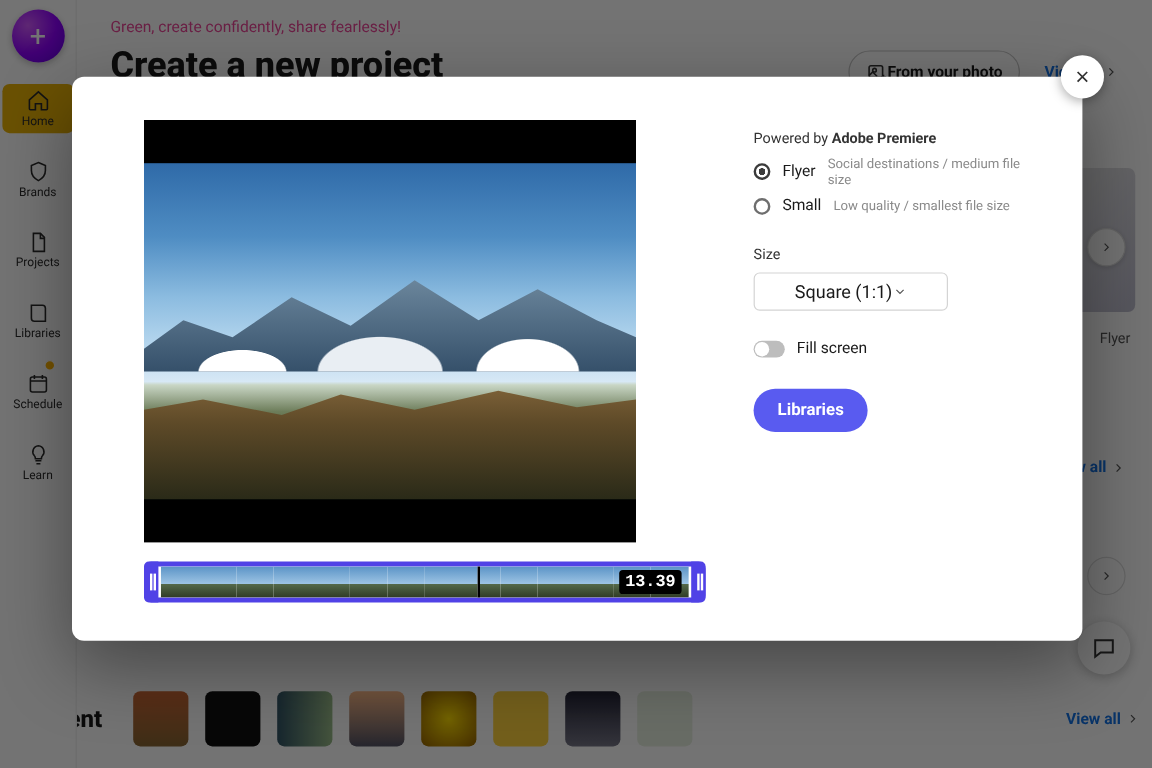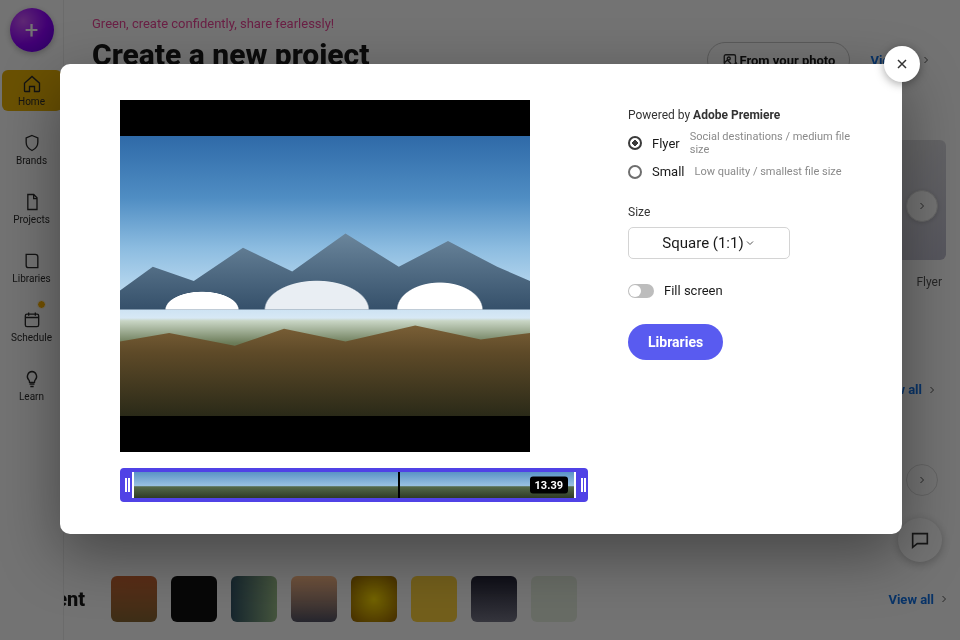--- a/index.html
+++ b/index.html
@@ -41,21 +41,21 @@
   .video-box{width:410px;height:352px;background:#000;display:flex;align-items:center;justify-content:center;overflow:hidden;}
   .mountain{width:410px;height:280px;}
   .timeline-wrap{margin-top:16px;width:468px;height:34px;position:relative;display:flex;align-items:center;border:4px solid #5042e6;border-radius:6px;padding:0 10px 0 10px;background:#fff;}
   .handle{position:absolute;top:-4px;bottom:-4px;width:12px;background:#5042e6;display:flex;align-items:center;justify-content:center;color:#fff;font-size:8px;letter-spacing:-1px;}
   .handle.left{left:-4px;border-radius:4px 0 0 4px;}
   .handle.right{right:-4px;border-radius:0 4px 4px 0;}
   .handle::after{content:"";width:1.5px;height:14px;background:#fff;box-shadow:3px 0 0 #fff;}
   .frames{flex:1;height:26px;display:flex;overflow:hidden;position:relative;}
   .frame{flex:1;}
   .playhead{position:absolute;top:-2px;bottom:-2px;width:2px;background:#fff;border:1px solid #000;left:60%;}
-  .badge-time{position:absolute;right:16px;top:50%;transform:translateY(-50%);background:#000;color:#fff;font-size:11px;font-weight:700;padding:2px 5px;border-radius:3px;}
+  .badge-time{position:absolute;right:16px;top:50%;transform:translateY(-50%);background:#000;color:#fff;font-size:14px;font-weight:700;padding:2px 5px;border-radius:3px;font-family:Liberation Mono, monospace;}
   .right-pane{flex:1;padding:36px 36px 24px 8px;}
   .h-modal{font-size:28px;font-weight:800;margin:0;}
   .sub{font-size:12px;margin-top:8px;color:#333;}
   .sub b{font-weight:700;}
   .sec-label{font-size:12px;color:#333;margin-top:26px;margin-bottom:8px;}
   .radio-row{display:flex;align-items:center;gap:10px;margin:8px 0;cursor:pointer;}
   .radio{width:14px;height:14px;border:2px solid #6e6e6e;border-radius:50%;flex:0 0 auto;}
   .radio.sel{border-color:#3b3b3b;background:radial-gradient(circle,#3b3b3b 0 40%,transparent 41%);}
   .r-main{font-size:13px;}
   .r-sub{font-size:11px;color:#8a8a8a;}

